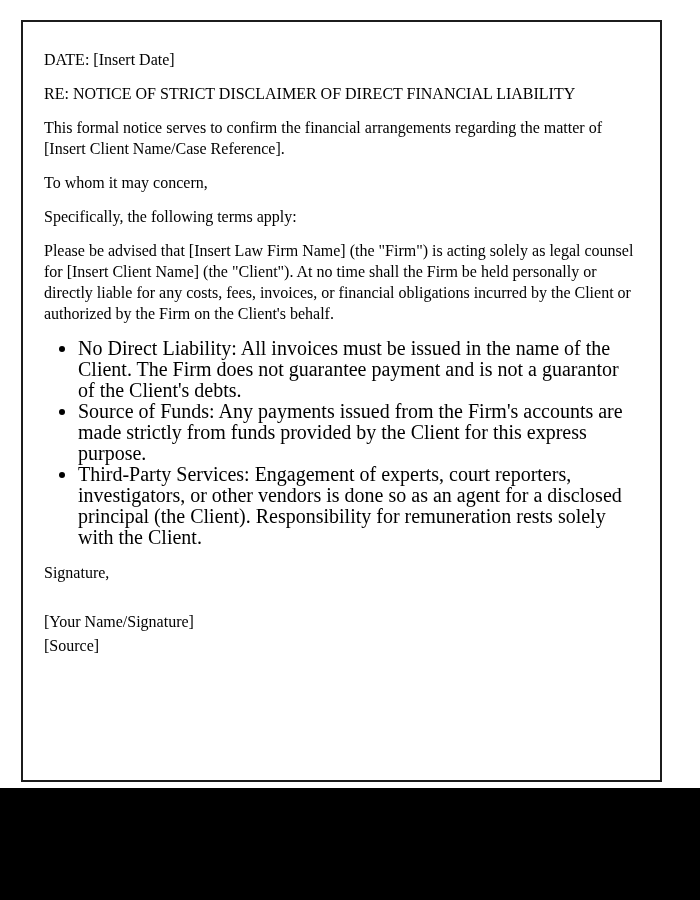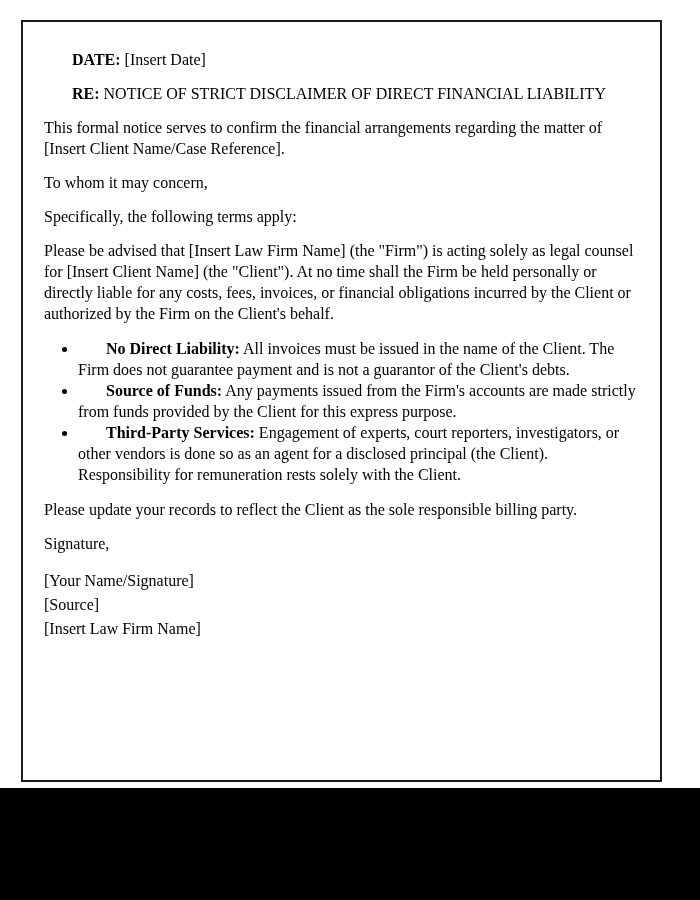--- a/index.html
+++ b/index.html
@@ -28,32 +28,32 @@
   .sheet p {
     margin: 13px 0;
     font-size: 16px;
     line-height: 21px;
   }
   .sheet ul {
     margin: 14px 0;
     padding-left: 34px;
   }
   .sheet li {
-    font-size: 16px;
+    font-size: 20px;
     line-height: 21px;
     margin: 0;
   }
-  .sig p { line-height: 24px; margin-top: 15px; }
+  .sig p { line-height: 24px; margin-top: 27px; }
   .bottom-band {
     position: absolute;
     left: 0; top: 788px;
     width: 700px; height: 112px;
     background: #000000;
   }
-  b { font-weight: bold; margin-left: 28px; }
+  b { font-weight: normal; }
 </style>
 </head>
 <body>
 
 <div class="canvas">
   <div class="sheet">
 
     <p><b>DATE:</b> <span>[Insert Date]</span></p>
 
 
@@ -67,24 +67,23 @@
 
     <p>Please be advised that [Insert Law Firm Name] (the "Firm") is acting solely as legal counsel for [Insert Client Name] (the "Client"). At no time shall the Firm be held personally or directly liable for any costs, fees, invoices, or financial obligations incurred by the Client or authorized by the Firm on the Client's behalf.</p>
 
     <ul>
       <li><b>No Direct Liability:</b> <span>All invoices must be issued in the name of the Client. The Firm does not guarantee payment and is not a guarantor of the Client's debts.</span></li>
       <li><b>Source of Funds:</b> <span>Any payments issued from the Firm's accounts are made strictly from funds provided by the Client for this express purpose.</span></li>
       <li><b>Third-Party Services:</b> <span>Engagement of experts, court reporters, investigators, or other vendors is done so as an agent for a disclosed principal (the Client). Responsibility for remuneration rests solely with the Client.</span></li>
     </ul>
 
 
-    <p>Please update your records to reflect the Client as the sole responsible billing party.</p>
 
     <p>Signature,</p>
 
     <div class="sig">
-      <p><span>[Your Name/Signature]</span><br><span>[Source]</span><br><span>[Insert Law Firm Name]</span></p>
+      <p><span>[Your Name/Signature]</span><br><span>[Source]</span><br></p>
     </div>
 
   </div>
 
   <div class="bottom-band"></div>
 </div>
 
 </body></html>

